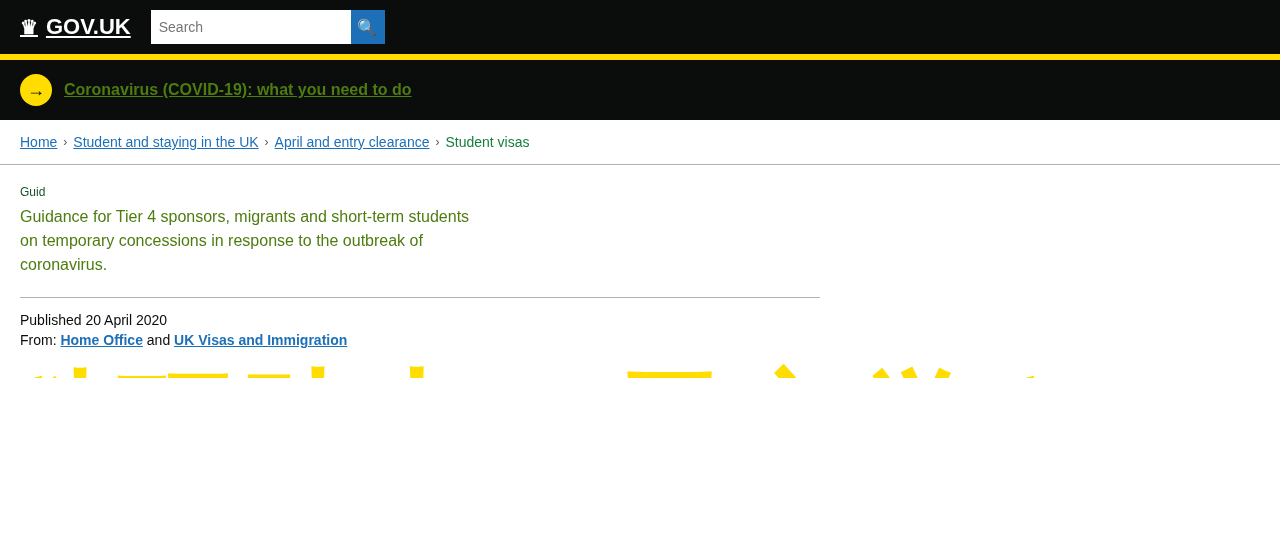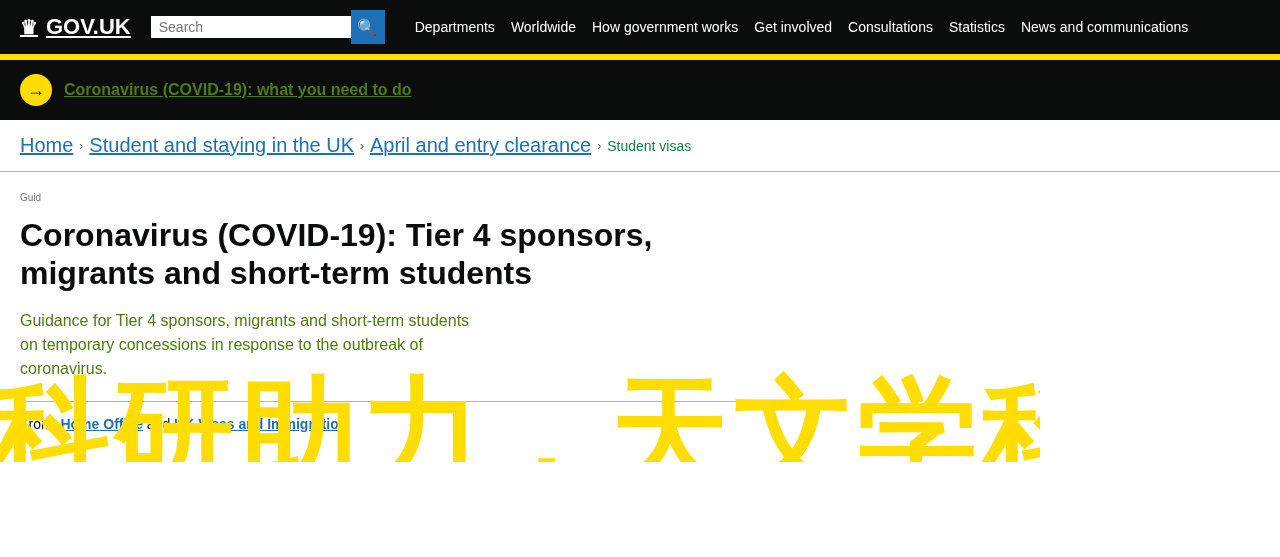--- a/index.html
+++ b/index.html
@@ -25,21 +25,21 @@
     .crown-icon {
       color: #fff;
       font-size: 20px;
     }
     .search-form {
       display: flex;
       align-items: center;
     }
     .search-input {
       width: 200px;
-      height: 22px;
+      height: 34px;
       padding: 4px 8px;
       border: none;
       font-size: 14px;
       outline: none;
     }
     .search-button {
       width: 34px;
       height: 34px;
       background: #1d70b8;
       border: none;
@@ -101,21 +101,21 @@
     .breadcrumb {
       padding: 14px 20px;
       display: flex;
       align-items: center;
       gap: 6px;
       flex-wrap: wrap;
       border-bottom: 1px solid #b1b4b6;
     }
     .breadcrumb-item {
       color: #1d70b8;
-      font-size: 20px;
+      font-size: 14px;
       cursor: pointer;
     }
     .breadcrumb-separator {
       color: #505a5f;
       font-size: 12px;
     }
     .breadcrumb-current {
       color: #15803d;
       font-size: 14px;
       text-decoration: none;
@@ -123,23 +123,23 @@
 
     
     .main-content {
       padding: 20px 20px 30px 20px;
       max-width: 1040px;
       position: relative;
       overflow: hidden;
     }
 
     .guide-label {
-      font-size: 10px;
-      color: #737373;
-      margin-bottom: 13px;
+      font-size: 12px;
+      color: #14532d;
+      margin-bottom: 6px;
     }
 
     .page-title {
       font-size: 32px;
       font-weight: bold;
       color: #0b0c0c;
       line-height: 1.2;
       margin-bottom: 16px;
       max-width: 700px;
     }
@@ -199,29 +199,20 @@
   <a class="gov-logo" href="#">
     <span class="crown-icon">♛</span>
     <span>GOV.UK</span>
   </a>
   <form class="search-form">
     <input class="search-input" type="text" placeholder="Search" style="">
     <button class="search-button" type="submit">
       <span>🔍</span>
     </button>
   </form>
-  <nav class="nav-links">
-    <a class="nav-link" href="#">Departments</a>
-    <a class="nav-link" href="#">Worldwide</a>
-    <a class="nav-link" href="#">How government works</a>
-    <a class="nav-link" href="#">Get involved</a>
-    <a class="nav-link" href="#">Consultations</a>
-    <a class="nav-link" href="#">Statistics</a>
-    <a class="nav-link" href="#">News and communications</a>
-  </nav>
 </header>
 
 <div class="yellow-bar"></div>
 
 <div class="covid-banner">
   <div class="covid-arrow">→</div>
   <a class="covid-link" href="#">Coronavirus (COVID-19): what you need to do</a>
 </div>
 
 <nav class="breadcrumb">
@@ -232,22 +223,22 @@
   <a class="breadcrumb-item" href="#">April and entry clearance</a>
   <span class="breadcrumb-separator">›</span>
   <span class="breadcrumb-current">Student visas</span>
 </nav>
 
 <main class="main-content">
 
   <div class="watermark">科研助力，天文学科研</div>
 
   <p class="guide-label">Guid</p>
-  <h1 class="page-title">Coronavirus (COVID-19): Tier 4 sponsors, migrants and short-term students</h1>
   <p class="page-description">Guidance for Tier 4 sponsors, migrants and short-term students on temporary concessions in response to the outbreak of coronavirus.</p>
   <hr class="divider">
+  <p class="meta-info">Published 20 April 2020</p>
   <p class="meta-from">
     <span>From:</span>
     <a class="meta-link" href="#">Home Office</a>
     <span> and </span>
     <a class="meta-link" href="#">UK Visas and Immigration</a>
   </p>
 </main>
 
 </body></html>

